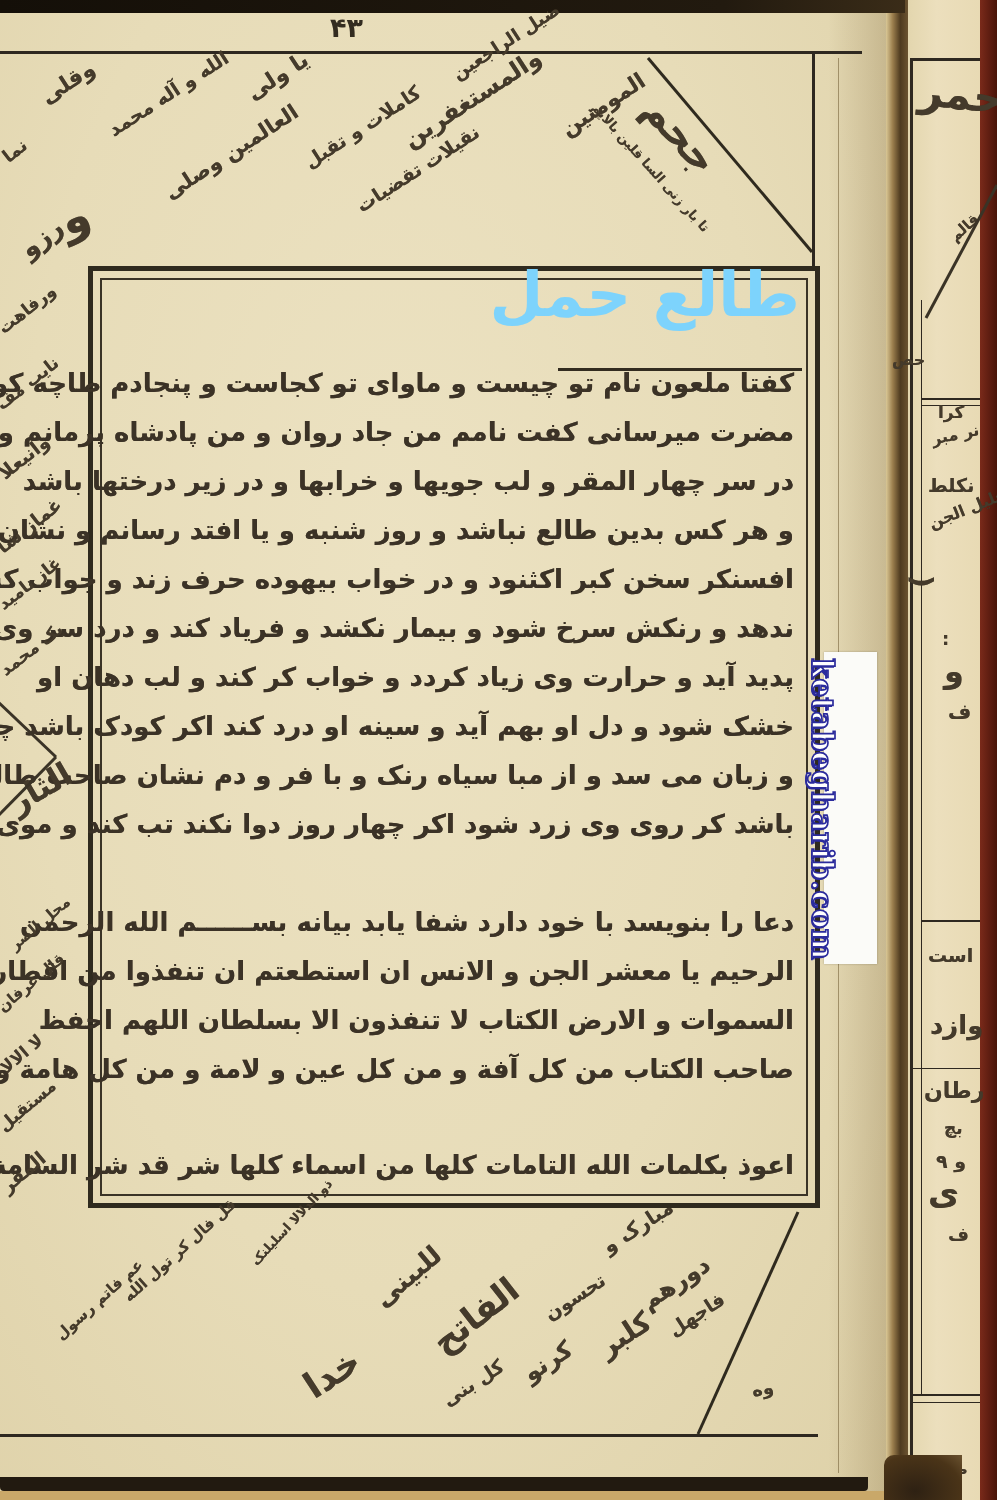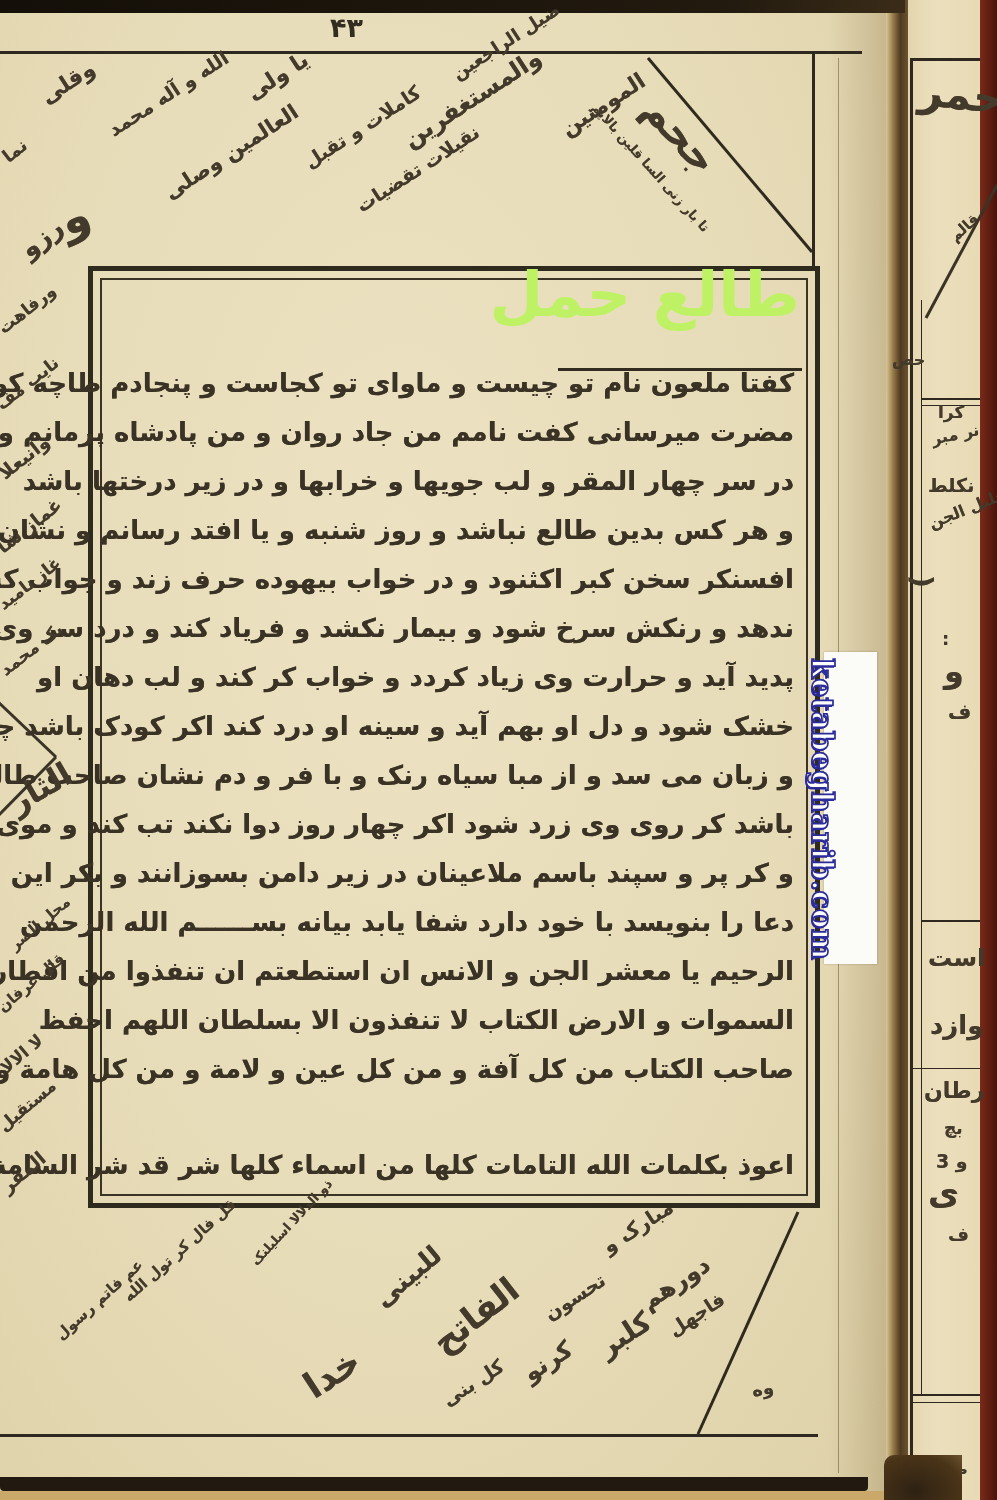--- a/index.html
+++ b/index.html
@@ -56,21 +56,21 @@
     position:absolute;left:88px;top:266px;width:722px;height:932px;
     border:5px solid #2f2a1e;
   }
   .frame-inner{
     position:absolute;left:7px;top:7px;right:7px;bottom:7px;
     border:2px solid #3a3326;
   }
   .textarea{position:absolute;left:102px;top:268px;width:702px;height:930px;direction:rtl;}
   .h-big{
     position:absolute;right:4px;top:-10px;font-size:62px;font-weight:bold;
-    color:#bef264;letter-spacing:-2px;white-space:nowrap;
+    color:#7dd3fc;letter-spacing:-2px;white-space:nowrap;
   }
   .h-small{
     position:absolute;left:10px;right:246px;top:32px;font-size:22px;font-weight:bold;
     color:#3a3124;text-align:justify;text-align-last:justify;
   }
   .h-rule{position:absolute;right:2px;top:100px;width:244px;height:3px;background:#332c20;}
   .bline{
     position:absolute;left:14px;right:10px;height:46px;
     font-size:26px;font-weight:bold;color:#3b3226;
     text-align:justify;text-align-last:justify;white-space:nowrap;
@@ -140,21 +140,20 @@
   <div class="bline" style="top:100px;">کفتا ملعون نام تو چیست و ماوای تو کجاست و پنجادم طاچه کویز</div>
   <div class="bline" style="top:149px;">مضرت میرسانی کفت نامم من جاد روان و من پادشاه پرمانم و مقام من</div>
   <div class="bline" style="top:198px;">در سر چهار المقر و لب جویها و خرابها و در زیر درختها باشد</div>
   <div class="bline" style="top:247px;">و هر کس بدین طالع نباشد و روز شنبه و یا افتد رسانم و نشان آنست</div>
   <div class="bline" style="top:296px;">افسنکر سخن کبر اکثنود و در خواب بیهوده حرف زند و جواب کسی</div>
   <div class="bline" style="top:394px;">پدید آید و حرارت وی زیاد کردد و خواب کر کند و لب دهان او</div>
   <div class="bline" style="top:345px;">ندهد و رنکش سرخ شود و بیمار نکشد و فریاد کند و درد سر وی</div>
   <div class="bline" style="top:443px;">خشک شود و دل او بهم آید و سینه او درد کند اکر کودک باشد چشم</div>
   <div class="bline" style="top:492px;">و زبان می سد و از مبا سیاه رنک و با فر و دم نشان صاحب طالع</div>
   <div class="bline" style="top:541px;">باشد کر روی وی زرد شود اکر چهار روز دوا نکند تب کند و موی</div>
-  <div class="bline" style="top:590px;">و کر پر و سپند باسم ملاعینان در زیر دامن بسوزانند و بکر این</div>
   <div class="bline" style="top:639px;">دعا را بنویسد با خود دارد شفا یابد بیانه بســــــم الله الرحمن</div>
   <div class="bline" style="top:688px;">الرحیم یا معشر الجن و الانس ان استطعتم ان تنفذوا من اقطار</div>
   <div class="bline" style="top:737px;">السموات و الارض الکتاب لا تنفذون الا بسلطان اللهم احفظ</div>
   <div class="bline" style="top:786px;">صاحب الکتاب من کل آفة و من کل عین و لامة و من کل هامة و من</div>
   <div class="bline" style="top:882px;">اعوذ بکلمات الله التامات کلها من اسماء کلها شر قد شر السامة</div>
 </div>
 
 <div>
   <span class="frag" style="left:598px;top:1238px;font-size:20px;transform:rotate(-33deg);">مبارک و</span>
   <span class="frag" style="left:636px;top:1292px;font-size:24px;transform:rotate(-33deg);">دورهم</span>
@@ -205,25 +204,25 @@
   <span class="frag" style="left:946px;top:232px;font-size:15px;transform:rotate(-42deg);">قالم</span>
   <span class="frag" style="left:892px;top:350px;font-size:16px;">حص</span>
   <span class="frag" style="left:938px;top:402px;font-size:17px;">کرا</span>
   <span class="frag" style="left:930px;top:430px;font-size:16px;transform:rotate(-12deg);">نر مبر</span>
   <span class="frag" style="left:928px;top:474px;font-size:19px;">نکلط</span>
   <span class="frag" style="left:926px;top:515px;font-size:16px;transform:rotate(-22deg);">جلیل الجن</span>
   <span class="frag" style="left:938px;top:575px;font-size:28px;transform:rotate(90deg);">(</span>
   <span class="frag" style="left:942px;top:628px;font-size:18px;">:</span>
   <span class="frag" style="left:944px;top:652px;font-size:32px;">و</span>
   <span class="frag" style="left:948px;top:700px;font-size:20px;">ف</span>
-  <span class="frag" style="left:928px;top:944px;font-size:24px;">است</span>
+  <span class="frag" style="left:928px;top:944px;font-size:19px;">است</span>
   <span class="frag" style="left:930px;top:1010px;font-size:26px;">وازد</span>
   <span class="frag" style="left:924px;top:1078px;font-size:22px;">رطان</span>
   <span class="frag" style="left:944px;top:1118px;font-size:17px;">بچ</span>
-  <span class="frag" style="left:936px;top:1150px;font-size:19px;">و 3</span>
+  <span class="frag" style="left:936px;top:1150px;font-size:19px;">و ۹</span>
   <span class="frag" style="left:928px;top:1172px;font-size:34px;">ی</span>
   <span class="frag" style="left:948px;top:1224px;font-size:18px;">ف</span>
   <span class="frag" style="left:952px;top:1460px;font-size:15px;">ط</span>
 </div>
 
 <svg class="overlay" width="997" height="1500">
   <line x1="648" y1="58" x2="812" y2="252" stroke="#2f2a1e" stroke-width="3"></line>
   <line x1="798" y1="1212" x2="698" y2="1434" stroke="#2f2a1e" stroke-width="3"></line>
   <line x1="-4" y1="700" x2="56" y2="757" stroke="#3a3326" stroke-width="3"></line>
   <line x1="56" y1="757" x2="-4" y2="818" stroke="#3a3326" stroke-width="3"></line>

